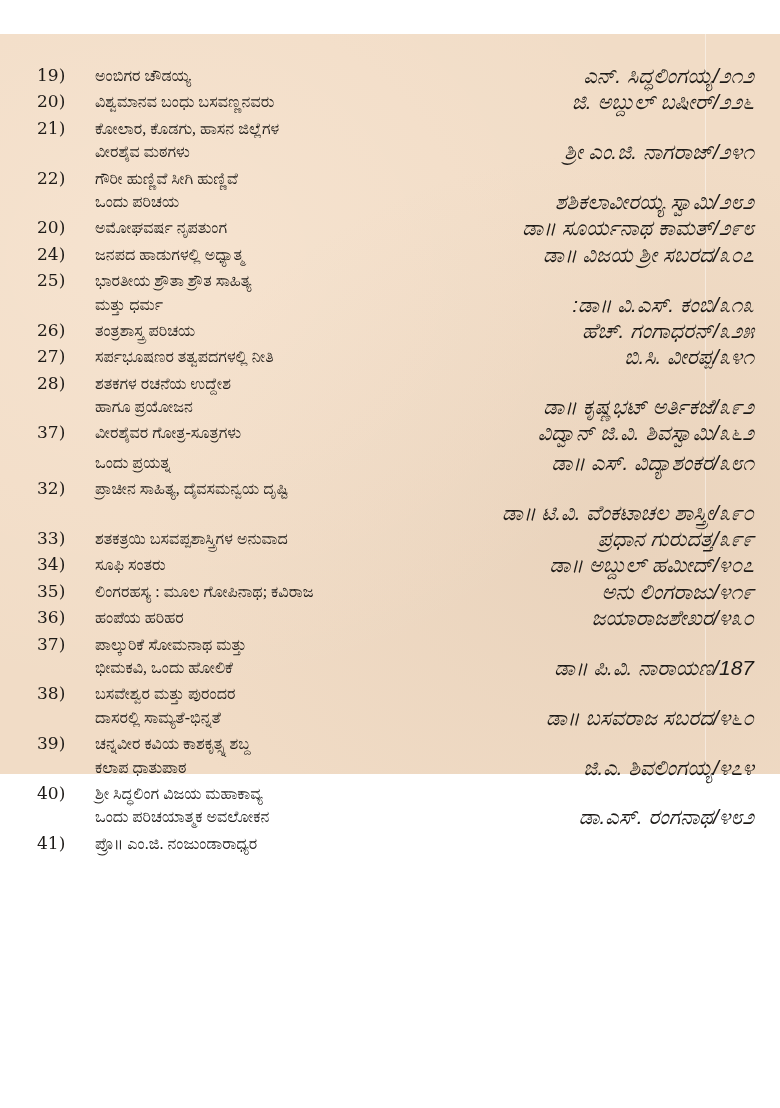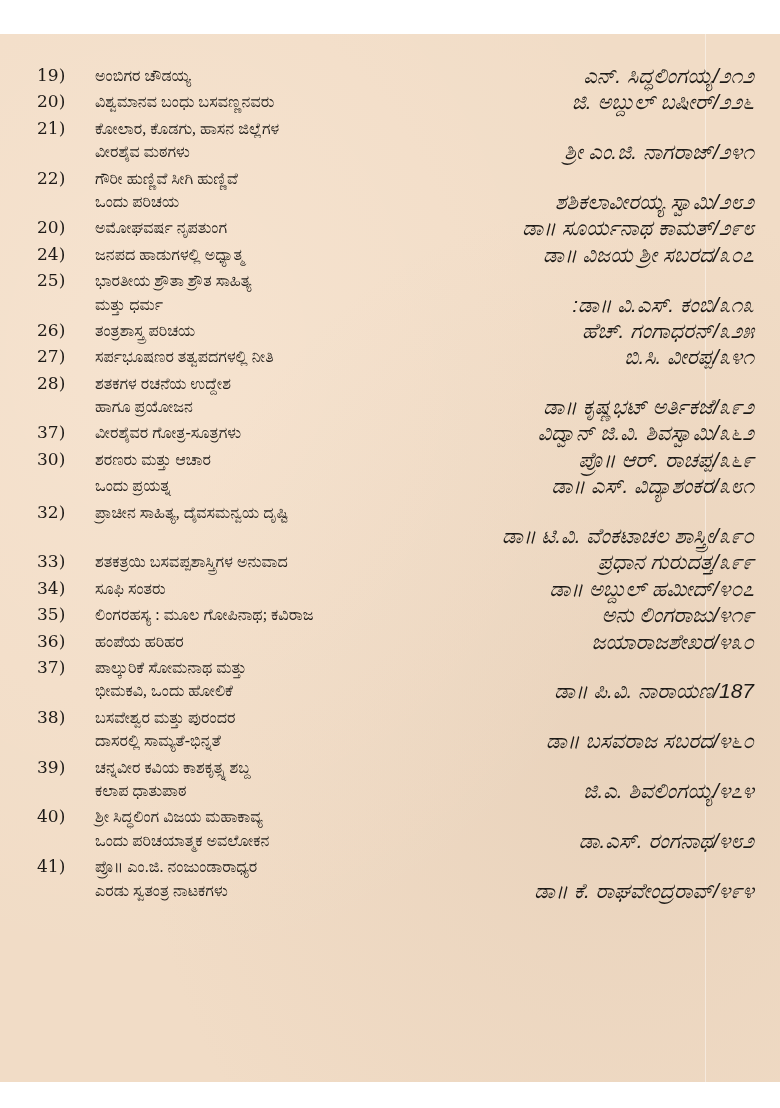--- a/index.html
+++ b/index.html
@@ -12,21 +12,21 @@
       height: 1108px;
       position: relative;
       overflow: hidden;
       font-family: "DejaVu Sans", sans-serif;
     }
     .paper {
       position: absolute;
       left: 0;
       top: 34px;
       width: 780px;
-      height: 1048px;
+      height: 740px;
       background: #f1dcc6;
       background-image:
         radial-gradient(ellipse at 20% 30%, rgba(255,240,225,0.35) 0%, rgba(0,0,0,0) 60%),
         radial-gradient(ellipse at 80% 70%, rgba(210,185,160,0.25) 0%, rgba(0,0,0,0) 55%);
     }
     .fold {
       position: absolute;
       top: 0;
       left: 705px;
       width: 1px;
@@ -147,25 +147,20 @@
         <span class="title">ಹಾಗೂ ಪ್ರಯೋಜನ</span>
         <span class="author"><span>ಡಾ॥ ಕೃಷ್ಣಭಟ್ ಅರ್ತಿಕಜೆ</span><span>/</span><span>೩೯೨</span></span>
       </div>
       <div class="gap-sm"></div>
       <div class="line">
         <span class="num">37)</span>
         <span class="title">ವೀರಶೈವರ ಗೋತ್ರ-ಸೂತ್ರಗಳು</span>
         <span class="author"><span>ವಿದ್ವಾನ್ ಜಿ.ವಿ. ಶಿವಸ್ವಾಮಿ</span><span>/</span><span>೩೬೨</span></span>
       </div>
       <div class="gap-sm"></div>
-      <div class="line">
-        <span class="num">30)</span>
-        <span class="title">ಶರಣರು ಮತ್ತು ಆಚಾರ</span>
-        <span class="author"><span>ಪ್ರೊ॥ ಆರ್. ರಾಚಪ್ಪ</span><span>/</span><span>೩೬೯</span></span>
-      </div>
       <div class="gap-sm"></div>
       <div class="line">
         <span class="title">ಒಂದು ಪ್ರಯತ್ನ</span>
         <span class="author"><span>ಡಾ॥ ಎಸ್. ವಿದ್ಯಾಶಂಕರ</span><span>/</span><span>೩೮೧</span></span>
       </div>
       <div class="gap-sm"></div>
       <div class="line">
         <span class="num">32)</span>
         <span class="title">ಪ್ರಾಚೀನ ಸಾಹಿತ್ಯ, ದೈವಸಮನ್ವಯ ದೃಷ್ಟಿ</span>
       </div>
@@ -230,20 +225,16 @@
         <span class="title">ಶ್ರೀ ಸಿದ್ಧಲಿಂಗ ವಿಜಯ ಮಹಾಕಾವ್ಯ</span>
       </div>
       <div class="line">
         <span class="title">ಒಂದು ಪರಿಚಯಾತ್ಮಕ ಅವಲೋಕನ</span>
         <span class="author"><span>ಡಾ.ಎಸ್. ರಂಗನಾಥ</span><span>/</span><span>೪೮೨</span></span>
       </div>
       <div class="gap-sm"></div>
       <div class="line">
         <span class="num">41)</span>
         <span class="title">ಪ್ರೊ॥ ಎಂ.ಜಿ. ನಂಜುಂಡಾರಾಧ್ಯರ</span>
-      </div>
-      <div class="line">
-        <span class="title">ಎರಡು ಸ್ವತಂತ್ರ ನಾಟಕಗಳು</span>
-        <span class="author"><span>ಡಾ॥ ಕೆ. ರಾಘವೇಂದ್ರರಾವ್</span><span>/</span><span>೪೯೪</span></span>
       </div>
       <div class="gap-sm"></div>
     </div>
 </div>
 
 </body></html>

